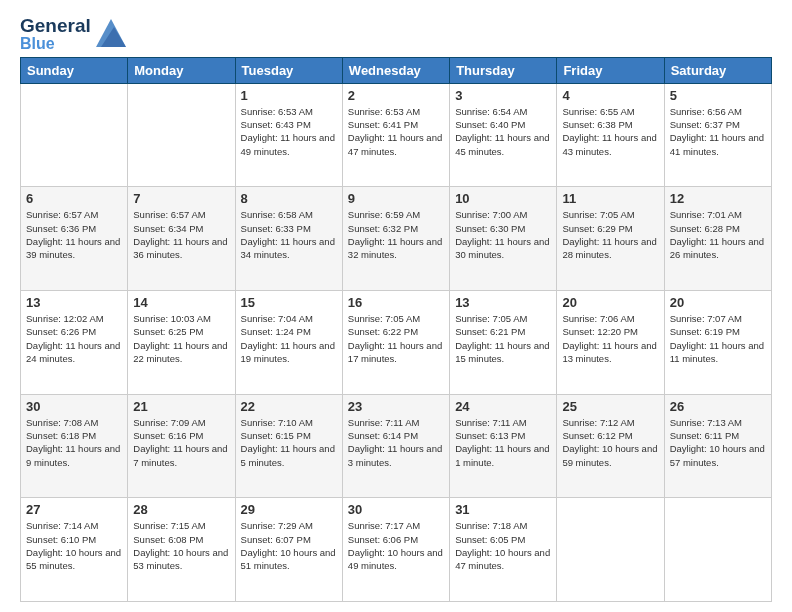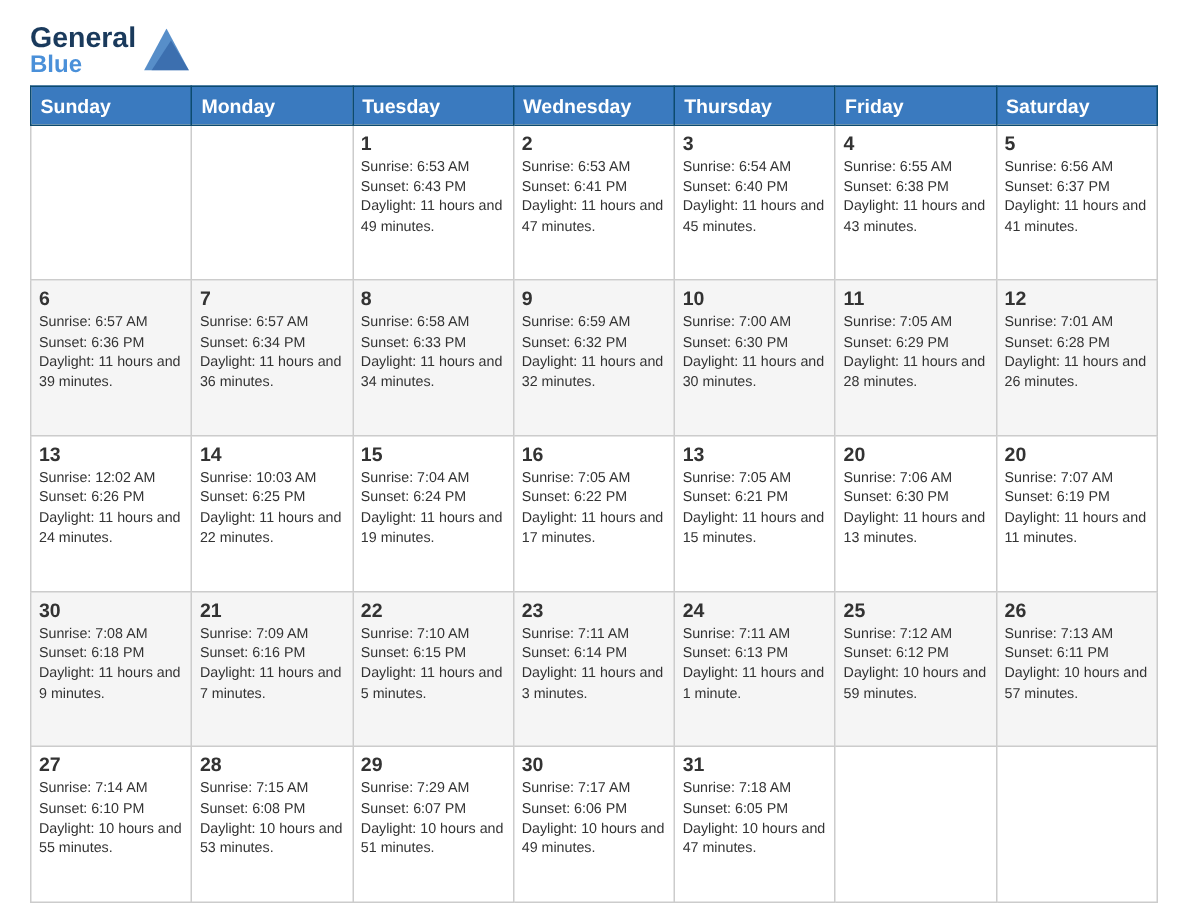--- a/index.html
+++ b/index.html
@@ -210,39 +210,39 @@
           </td>
           <td>
             <span class="day-num">14</span>
             <div class="day-info">Sunrise: 10:03 AM
 Sunset: 6:25 PM
 Daylight: 11 hours and 22 minutes.</div>
           </td>
           <td>
             <span class="day-num">15</span>
             <div class="day-info">Sunrise: 7:04 AM
-Sunset: 6:24 PM
+Sunset: 1:24 PM
 Daylight: 11 hours and 19 minutes.</div>
           </td>
           <td>
             <span class="day-num">16</span>
             <div class="day-info">Sunrise: 7:05 AM
 Sunset: 6:22 PM
 Daylight: 11 hours and 17 minutes.</div>
           </td>
           <td>
             <span class="day-num">13</span>
             <div class="day-info">Sunrise: 7:05 AM
 Sunset: 6:21 PM
 Daylight: 11 hours and 15 minutes.</div>
           </td>
           <td>
             <span class="day-num">20</span>
             <div class="day-info">Sunrise: 7:06 AM
-Sunset: 6:30 PM
+Sunset: 12:20 PM
 Daylight: 11 hours and 13 minutes.</div>
           </td>
           <td>
             <span class="day-num">20</span>
             <div class="day-info">Sunrise: 7:07 AM
 Sunset: 6:19 PM
 Daylight: 11 hours and 11 minutes.</div>
           </td>
         </tr>
         <tr>

